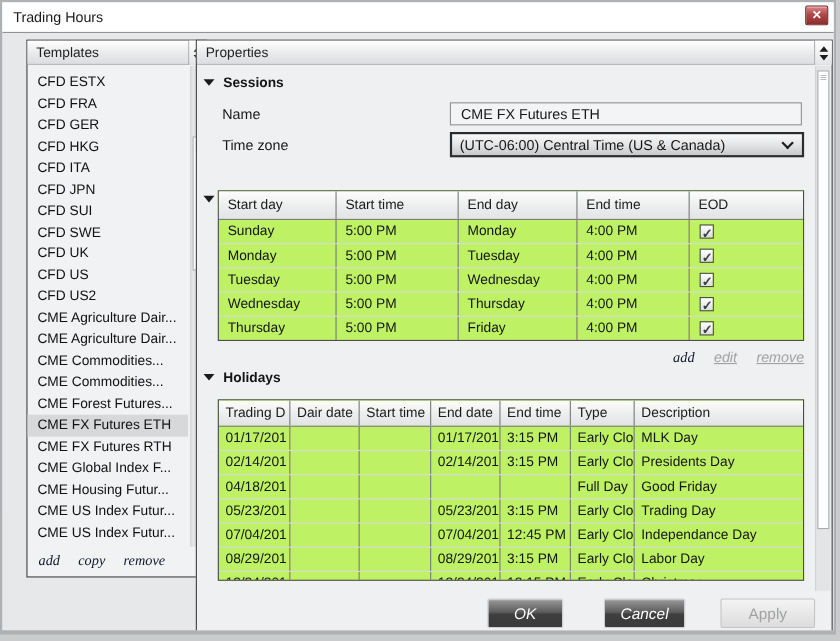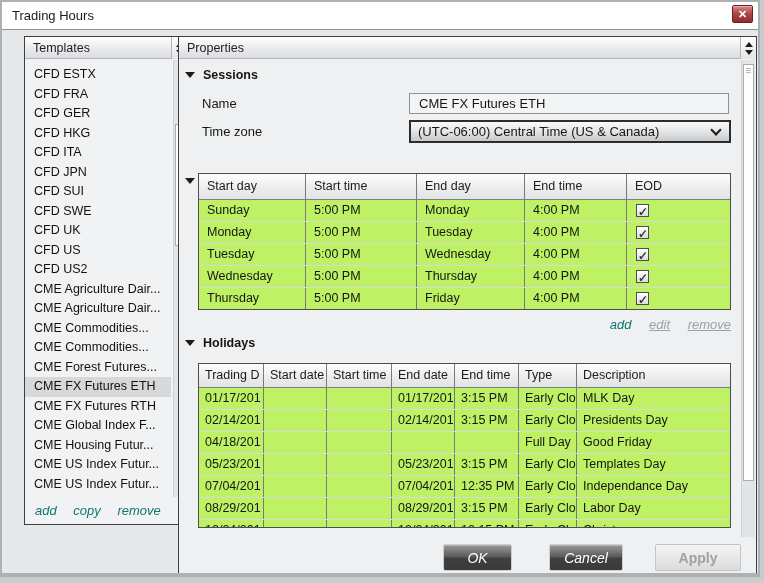--- a/index.html
+++ b/index.html
@@ -73,28 +73,28 @@
   .hol-tbl  { left:19px; top:326px; width:533px; height:165px; overflow:hidden; border-bottom:1px solid #4a4c4e; }
   .hol-tbl .th { height:23px; line-height:23px; padding-left:6px; }
   .hol-tbl .td { height:21px; line-height:21px; padding-left:6px; }
   .checkbox { display:inline-block; width:13px; height:13px; margin:4px 0 0 1px; border:1px solid #4b4d4f;
               background:linear-gradient(#ffffff,#dcdddf); position:relative; }
   .checkbox.checked::after { content:"\2713"; position:absolute; left:1px; top:-3px; font-size:12px;
                              font-weight:bold; color:#3a3c3e; }
   .sess-links { position:absolute; top:280px; left:19px; width:533px; text-align:right; font-size:13px;
                 font-style:italic; }
   .sess-links span { margin-left:14px; cursor:default; }
-  .link-dark { color:#0f766e; }
+  .link-dark { color:#0f172a;font-family:Liberation Serif, serif; }
   .link-gray { color:#9fa1a3;text-decoration:underline; }
   
   .btn { position:absolute; top:542px; height:27px; border-radius:2px; font-size:14px; text-align:center;
          line-height:25px; cursor:default; }
   .btn-dark { background:linear-gradient(#9a9a9a,#5c5c5c 46%,#3f3f3f 54%,#3a3a3a); color:#ffffff;
               border:1px solid #cdcecf; box-shadow:inset 0 1px 0 rgba(255,255,255,.25);font-style:italic; }
-  .btn-disabled { background:linear-gradient(#f4f4f4,#dcdcdc); color:#9fa1a3; border:1px solid #c3c4c6;font-weight:bold; }
+  .btn-disabled { background:linear-gradient(#f4f4f4,#dcdcdc); color:#9fa1a3; border:1px solid #c3c4c6; }
   .btn-ok { left:441px; width:69px; }
   .btn-cancel { left:547px; width:74px; }
   .btn-apply { left:653px; width:86px; }
 </style>
 </head>
 <body>
 
 <div class="window">
 
   <div class="titlebar">
@@ -223,21 +223,21 @@
       <span class="link-gray">edit</span>
       <span class="link-gray">remove</span>
     </div>
 
     <div class="section-hdr" style="top:299px;">
       <span class="sec-tri"></span><span>Holidays</span>
     </div>
     <div class="tbl hol-tbl">
       <div class="thead">
           <div class="th cdiv" style="width: 65px;">Trading D</div>
-          <div class="th cdiv" style="width: 63px;">Start date</div>
+          <div class="th cdiv" style="width: 63px;">Dair date</div>
           <div class="th cdiv" style="width: 65px;">Start time</div>
           <div class="th cdiv" style="width: 63px;">End date</div>
           <div class="th cdiv" style="width: 64px;">End time</div>
           <div class="th cdiv" style="width: 58px;">Type</div>
           <div class="th" style="width: 153px;">Description</div>
         </div>
       <div>
           <div class="trow">
             <div class="td cdiv" style="width: 65px;">01/17/201</div>
             <div class="td cdiv" style="width: 63px;"></div>
@@ -265,28 +265,28 @@
             <div class="td cdiv" style="width: 58px;">Full Day</div>
             <div class="td" style="width: 153px;">Good Friday</div>
           </div>
           <div class="trow">
             <div class="td cdiv" style="width: 65px;">05/23/201</div>
             <div class="td cdiv" style="width: 63px;"></div>
             <div class="td cdiv" style="width: 65px;"></div>
             <div class="td cdiv" style="width: 63px;">05/23/201</div>
             <div class="td cdiv" style="width: 64px;">3:15 PM</div>
             <div class="td cdiv" style="width: 58px;">Early Clos</div>
-            <div class="td" style="width: 153px;">Templates Day</div>
+            <div class="td" style="width: 153px;">Trading Day</div>
           </div>
           <div class="trow">
             <div class="td cdiv" style="width: 65px;">07/04/201</div>
             <div class="td cdiv" style="width: 63px;"></div>
             <div class="td cdiv" style="width: 65px;"></div>
             <div class="td cdiv" style="width: 63px;">07/04/201</div>
-            <div class="td cdiv" style="width: 64px;">12:35 PM</div>
+            <div class="td cdiv" style="width: 64px;">12:45 PM</div>
             <div class="td cdiv" style="width: 58px;">Early Clos</div>
             <div class="td" style="width: 153px;">Independance Day</div>
           </div>
           <div class="trow">
             <div class="td cdiv" style="width: 65px;">08/29/201</div>
             <div class="td cdiv" style="width: 63px;"></div>
             <div class="td cdiv" style="width: 65px;"></div>
             <div class="td cdiv" style="width: 63px;">08/29/201</div>
             <div class="td cdiv" style="width: 64px;">3:15 PM</div>
             <div class="td cdiv" style="width: 58px;">Early Clos</div>

